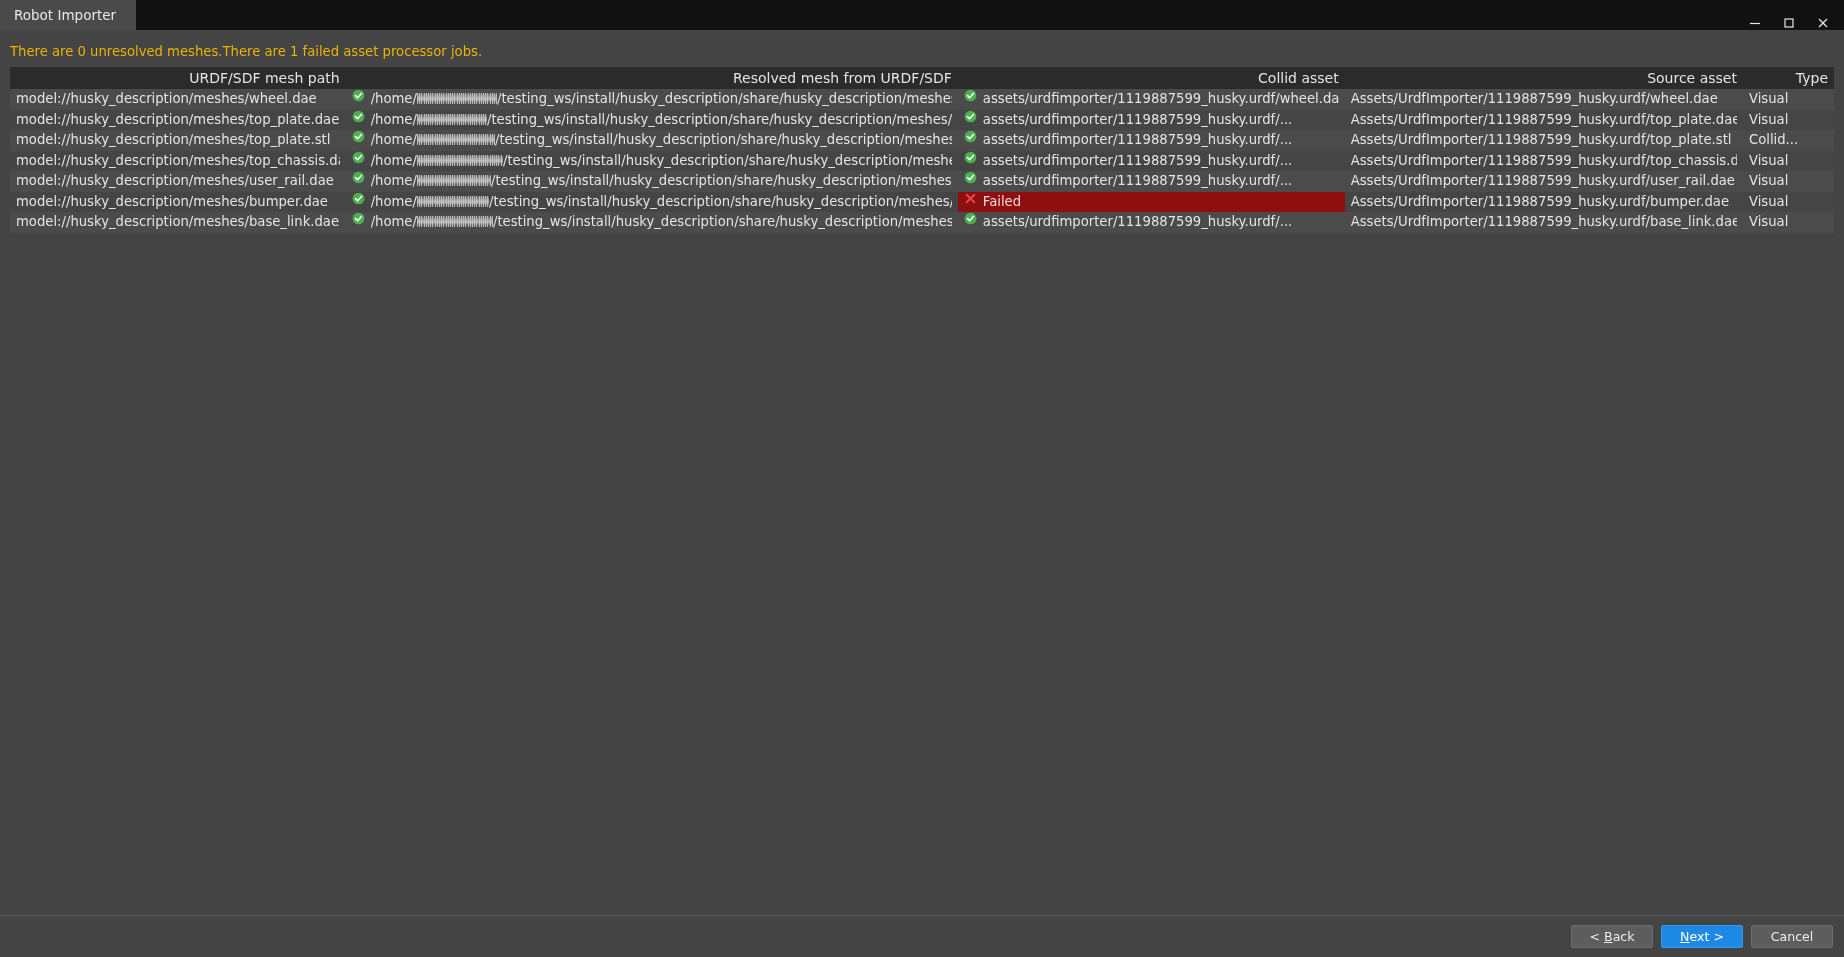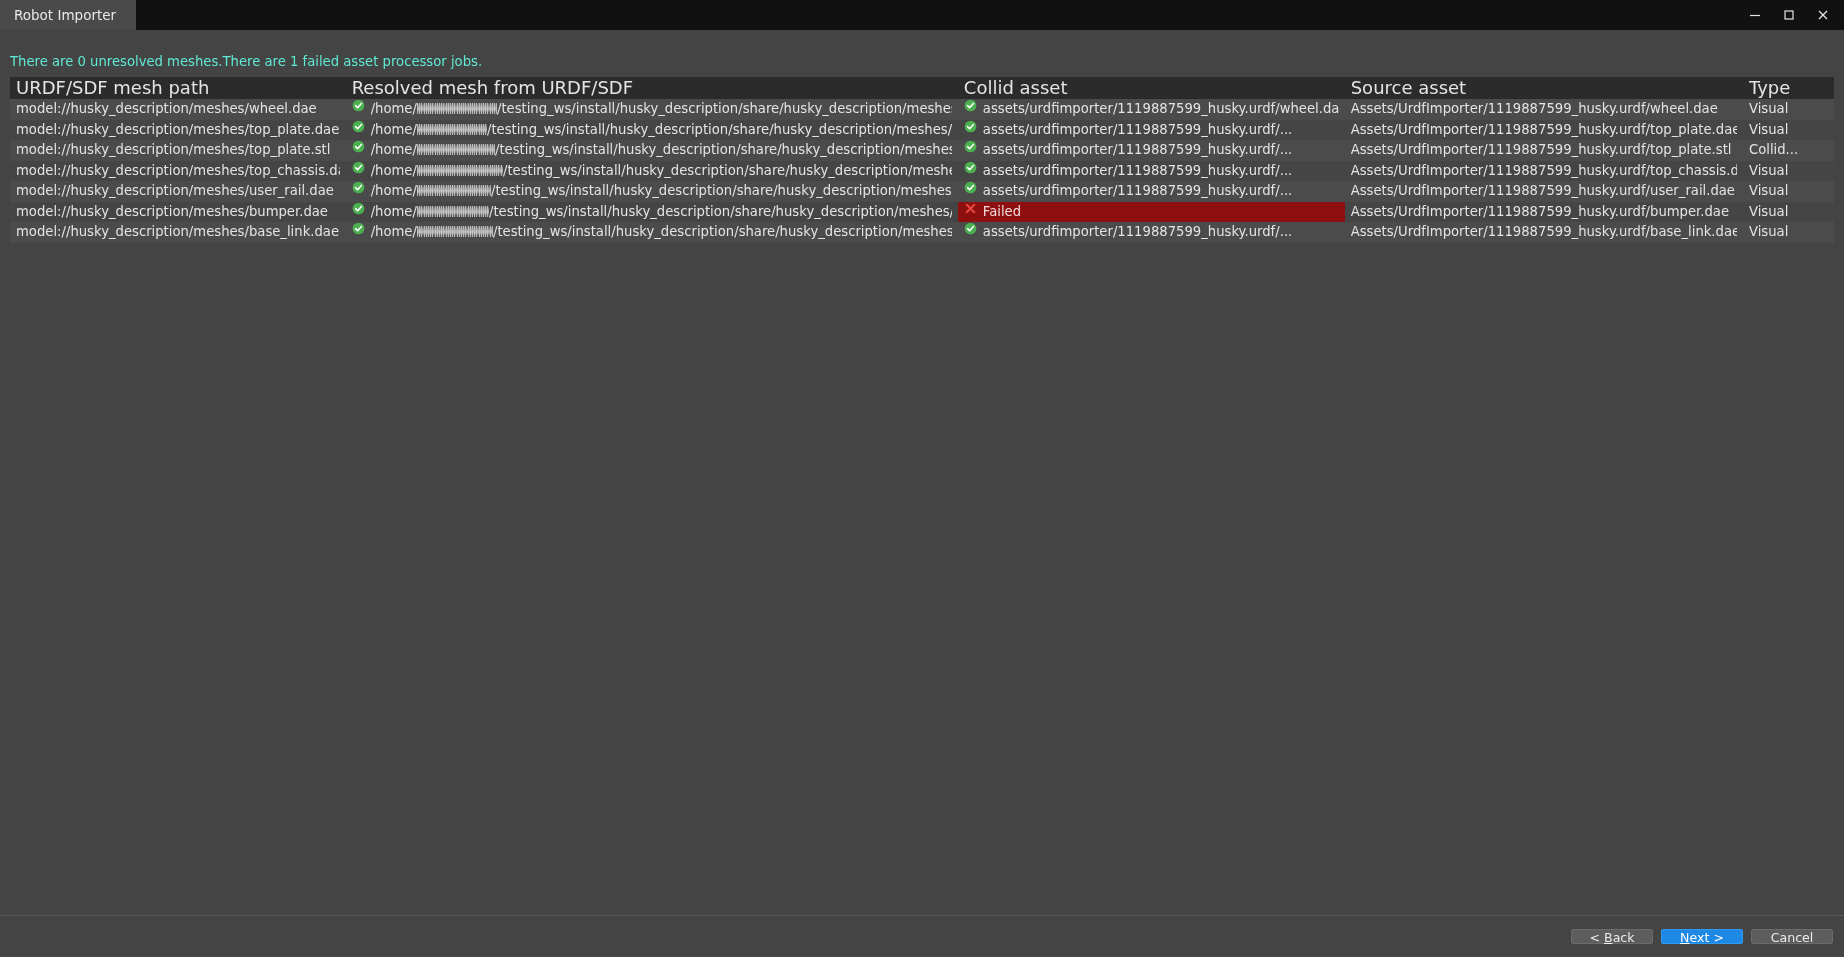--- a/index.html
+++ b/index.html
@@ -19,21 +19,21 @@
     flex-direction: column;
     background: #444444;
     position: relative;
   }
 
   
   .titlebar {
     height: 30px;
     background: #111111;
     display: flex;
-    align-items: center;
+    align-items: flex-end;
     flex: 0 0 30px;
     position: relative;
   }
   .tab {
     background: #4a4a4a;
     color: #e8e8e8;
     font-size: 13.5px;
     display: flex;
     align-items: center;
     padding: 0 16px 0 14px;
@@ -53,23 +53,23 @@
     display: flex;
     align-items: center;
     justify-content: center;
     color: #e6e6e6;
   }
   .win-btn svg { display: block; }
 
   
   .status-line {
     flex: 0 0 auto;
-    color: #5eead4;
+    color: #eab308;
     font-size: 13.2px;
-    padding: 24px 0 8px 10px;
+    padding: 14px 0 8px 10px;
     background: #444444;
     user-select: none;
   }
 
   
   .table-wrap {
     flex: 1 1 auto;
     background: #444444;
     padding: 0 10px 0 10px;
     overflow: hidden;
@@ -78,26 +78,26 @@
   .tbl {
     width: 100%;
     border-collapse: collapse;
     table-layout: fixed;
     font-size: 13.2px;
     color: #e4e4e4;
   }
   .tbl thead th {
     background: #2b2b2b;
     font-weight: normal;
-    text-align: left;
+    text-align: right;
     height: 22px;
     line-height: 22px;
     padding: 0 6px 0 6px;
     color: #e4e4e4;
-    font-size: 18px;
+    font-size: 14px;
     white-space: nowrap;
     overflow: hidden;
     user-select: none;
   }
   .tbl tbody tr { height: 20.5px; }
   .tbl tbody tr.odd  { background: #4b4b4b; }
   .tbl tbody tr.even { background: #454545; }
 
   .tbl tbody td {
     padding: 0 6px 0 6px;
@@ -170,30 +170,30 @@
     flex: 0 0 42px;
     background: #444444;
     border-top: 1px solid #5a5a5a;
     display: flex;
     align-items: center;
     justify-content: flex-end;
     padding-right: 11px;
     gap: 8px;
   }
   .btn {
-    height: 15px;
+    height: 23px;
     min-width: 82px;
     padding: 0 14px;
     font-size: 12.6px;
     color: #ececec;
     background: #5d5d5d;
     border: 1px solid #6b6b6b;
     border-radius: 2px;
     display: flex;
-    align-items: flex-start;
+    align-items: center;
     justify-content: center;
     white-space: nowrap;
     user-select: none;
   }
   .btn.primary {
     background: #1e88e5;
     border: 1px solid #2f9bf0;
     color: #ffffff;
   }
   .btn u { text-decoration: underline; }

